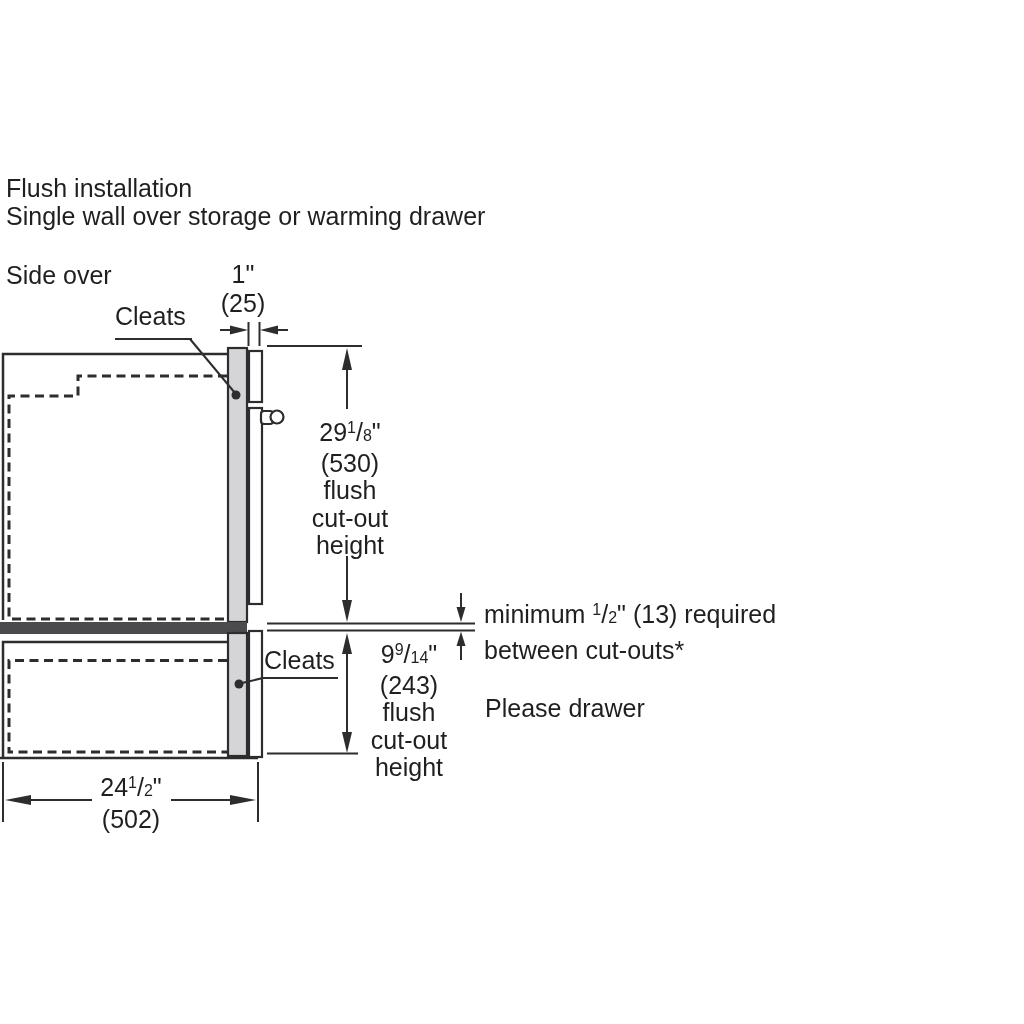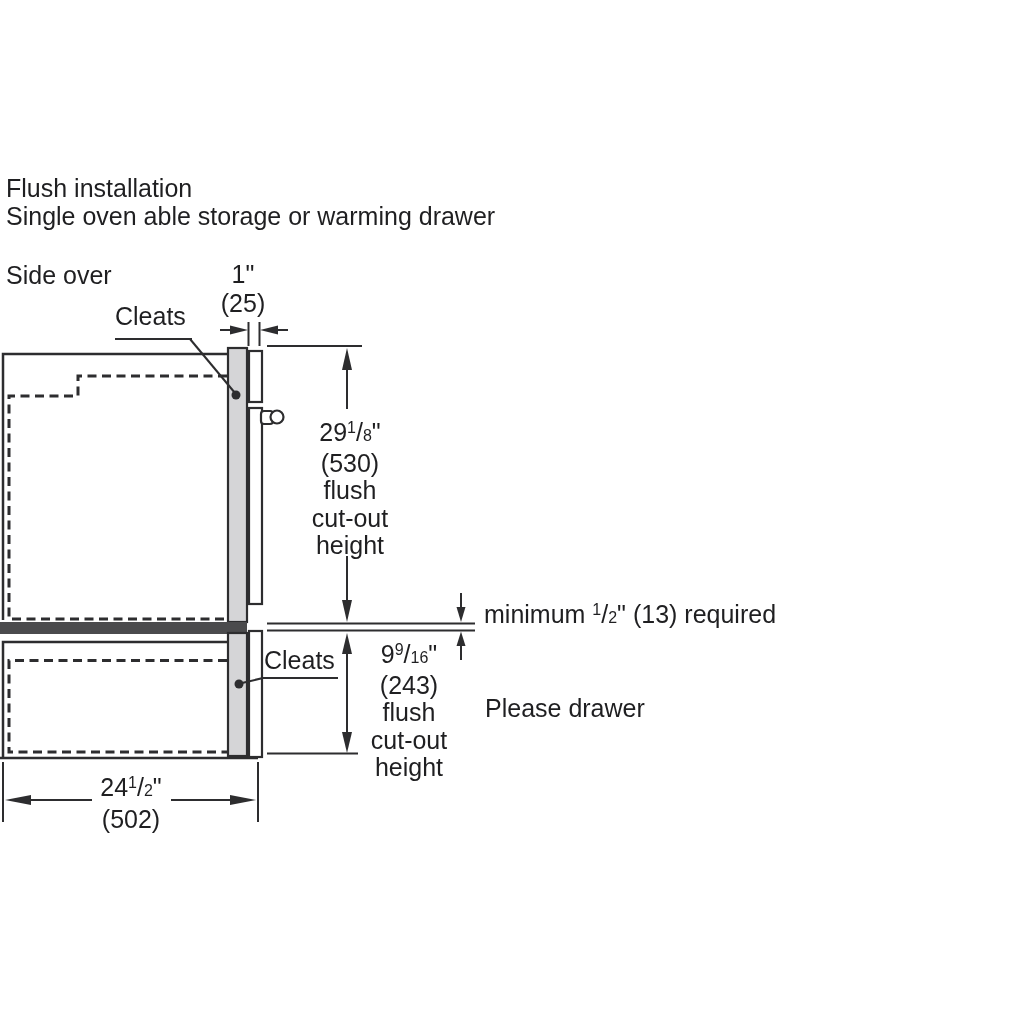--- a/index.html
+++ b/index.html
@@ -100,21 +100,21 @@
     </g>
     <g>
       <line class="dim" x1="263" y1="678" x2="338" y2="678"></line>
       <line class="dim" x1="263" y1="678" x2="242" y2="683"></line>
       <circle class="dot" cx="239" cy="684" r="4.5"></circle>
     </g>
   </svg>
 
   <div class="t" style="left:6px;top:174px">
     <div>Flush installation</div>
-    <div>Single oven able storage or warming drawer</div>
+    <div>Single wall over storage or warming drawer</div>
   </div>
 
   <div class="t" style="left:6px;top:261px">Side over</div>
 
   <div class="t" style="left:115px;top:302px">Cleats</div>
   <div class="t" style="left:264px;top:646px">Cleats</div>
 
   <div class="t ctr" style="left:243px;top:260px;line-height:28.5px">
     <div>1"</div>
     <div>(25)</div>
@@ -122,34 +122,35 @@
 
   <div class="t ctr dimblk" style="left:350px;top:414px">
     <div><span>29</span><span class="fn">1</span><span>/</span><span class="fd">8</span><span>"</span></div>
     <div>(530)</div>
     <div>flush</div>
     <div>cut-out</div>
     <div>height</div>
   </div>
 
   <div class="t ctr dimblk" style="left:409px;top:636px">
-    <div><span>9</span><span class="fn">9</span><span>/</span><span class="fd">16</span><span>"</span></div>
+    <div><span>9</span><span class="fn">9</span><span>/</span><span class="fd">14</span><span>"</span></div>
     <div>(243)</div>
     <div>flush</div>
     <div>cut-out</div>
     <div>height</div>
   </div>
 
   <div class="t ctr" style="left:131px;top:769px">
     <div><span>24</span><span class="fn">1</span><span>/</span><span class="fd">2</span><span>"</span></div>
     <div>(502)</div>
   </div>
 
 
 
   <div class="t note" style="left:484px;top:593px">
     <div><span>minimum </span><span class="fn">1</span><span>/</span><span class="fd">2</span><span>" (13) required</span></div>
+    <div>between cut-outs*</div>
   </div>
 
   <div class="t" style="left:485px;top:694px">Please drawer</div>
 
 
 </div>
 
 </body></html>

